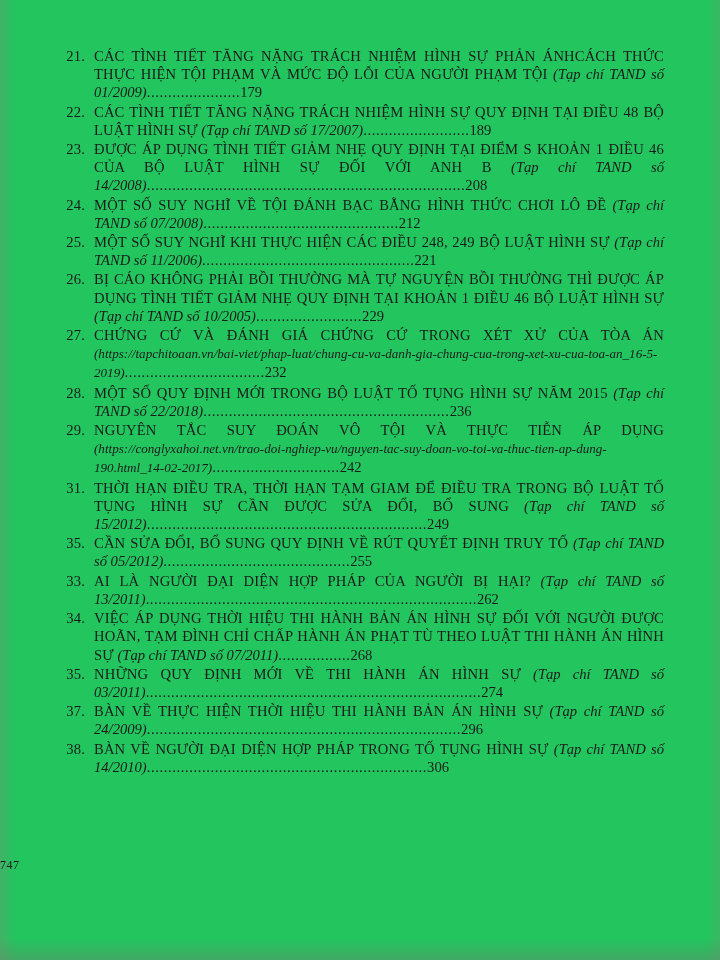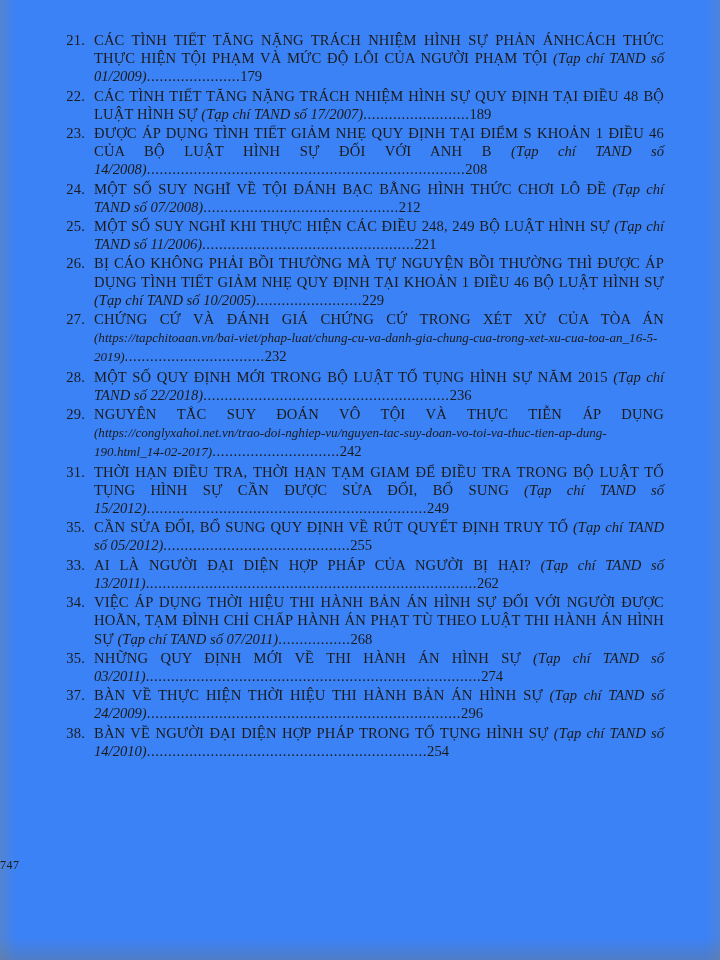--- a/index.html
+++ b/index.html
@@ -11,23 +11,23 @@
     width: 720px;
     height: 960px;
     font-family: "Liberation Serif", serif;
     color: #1b1b1b;
     overflow: hidden;
   }
   .page {
     position: relative;
     width: 720px;
     height: 960px;
-    background: #3b82f6;
+    background: #22c55e;
     box-sizing: border-box;
-    padding: 31px 56px 0 56px;
+    padding: 47px 56px 0 56px;
   }
   .page-inner {
     width: 100%;
   }
   .toc-list {
     list-style: none;
     margin: 0;
     padding: 0;
   }
   .toc-entry {
@@ -184,19 +184,19 @@
         <li class="toc-entry">
           <span class="toc-num">35.</span>
           <span class="toc-body"><span class="title-text">NHỮNG QUY ĐỊNH MỚI VỀ THI HÀNH ÁN HÌNH SỰ</span> <span class="src">(Tạp chí TAND số 03/2011)</span><span class="dots">...............................................................................</span><span class="pnum">274</span></span>
         </li>
         <li class="toc-entry">
           <span class="toc-num">37.</span>
           <span class="toc-body"><span class="title-text">BÀN VỀ THỰC HIỆN THỜI HIỆU THI HÀNH BẢN ÁN HÌNH SỰ</span> <span class="src">(Tạp chí TAND số 24/2009)</span><span class="dots">..........................................................................</span><span class="pnum">296</span></span>
         </li>
         <li class="toc-entry">
           <span class="toc-num">38.</span>
-          <span class="toc-body"><span class="title-text">BÀN VỀ NGƯỜI ĐẠI DIỆN HỢP PHÁP TRONG TỐ TỤNG HÌNH SỰ</span> <span class="src">(Tạp chí TAND số 14/2010)</span><span class="dots">..................................................................</span><span class="pnum">254</span></span>
+          <span class="toc-body"><span class="title-text">BÀN VỀ NGƯỜI ĐẠI DIỆN HỢP PHÁP TRONG TỐ TỤNG HÌNH SỰ</span> <span class="src">(Tạp chí TAND số 14/2010)</span><span class="dots">..................................................................</span><span class="pnum">306</span></span>
         </li>
       </ul>
   </div>
 
   <div class="folio">747</div>
 </div>
 
 </body></html>

